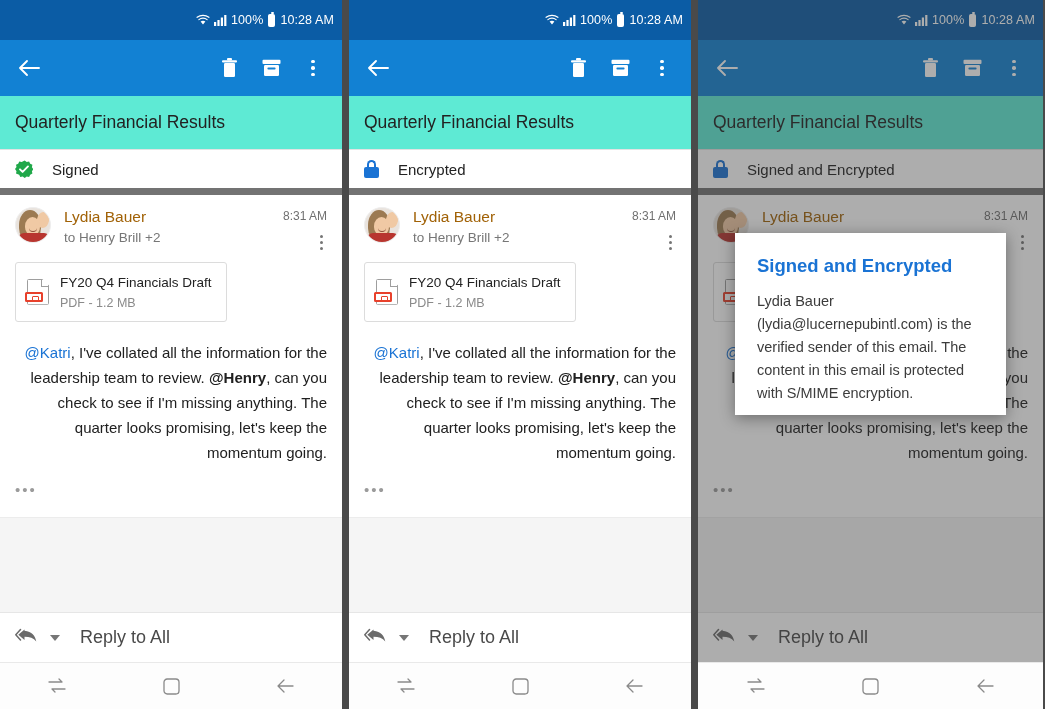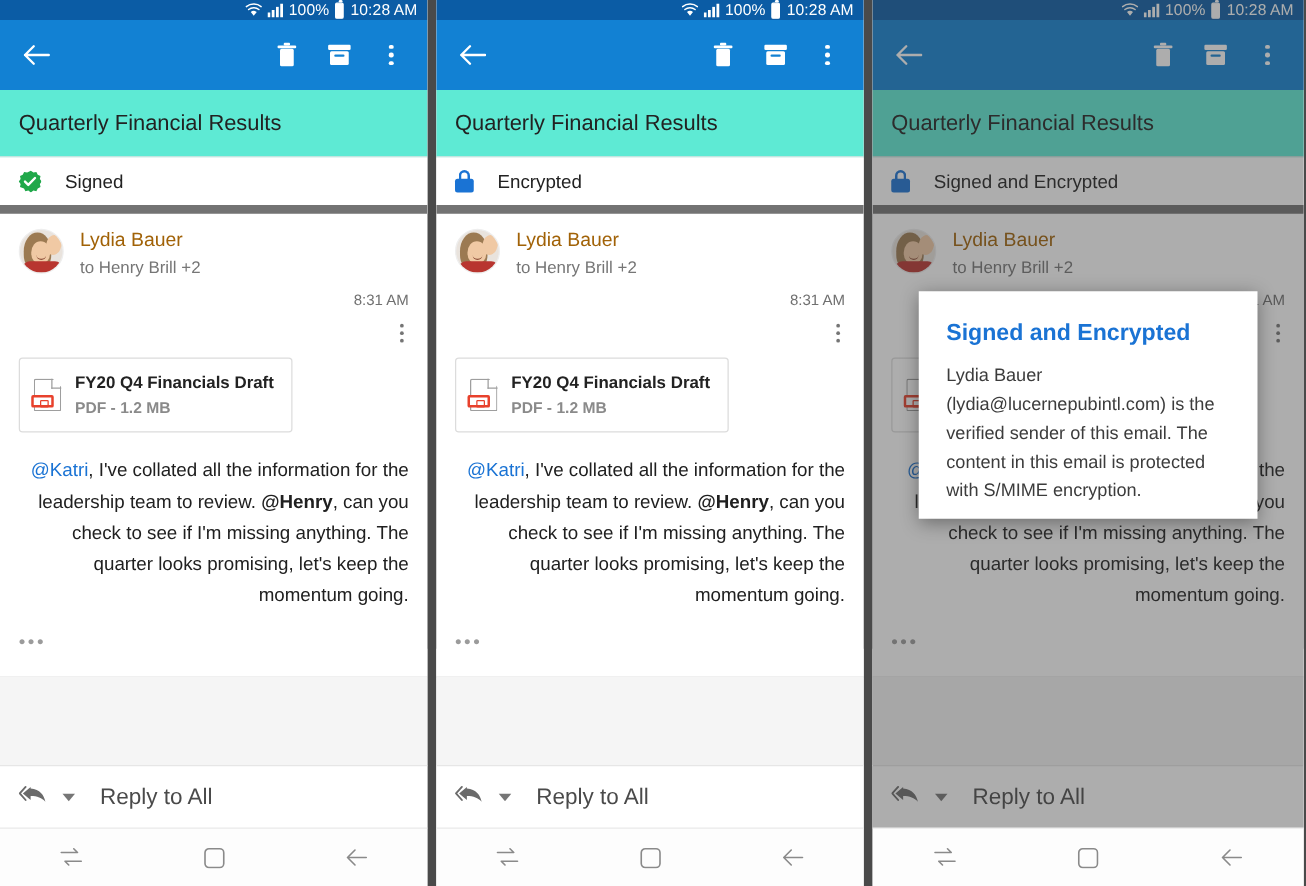--- a/index.html
+++ b/index.html
@@ -17,21 +17,21 @@
     background: #ffffff;
     display: flex; flex-direction: column;
     overflow: hidden;
     flex: 0 0 auto;
   }
   .gutter { flex: 0 0 auto; width: 7px; height: 709px; background: #4a4a4a; }
   .panel3 { width: 345px; }
 
   
   .statusbar {
-    height: 16px; background: #0b5ca5; color: #ffffff;
+    height: 40px; background: #0b5ca5; color: #ffffff;
     display: flex; align-items: center; justify-content: flex-end;
     padding-right: 8px; font-size: 12.5px; gap: 4px;
     flex: 0 0 auto;
   }
   .statusbar .ic { display:inline-flex; align-items:center; }
   .sb-text { letter-spacing: 0.1px; }
   .battery {
     width: 7px; height: 13px; border: 1.3px solid #fff; border-radius: 1.5px;
     position: relative; background: #fff; margin: 0 1px;
   }
@@ -88,27 +88,27 @@
   }
   .avatar .hair { position:absolute; left:3px; top:2px; width:22px; height:30px; background:#9c7a52; border-radius:50% 50% 40% 40%; }
   .avatar .face { position:absolute; left:9px; top:9px; width:15px; height:18px; background:#f0c9a4; border-radius:50% 50% 45% 45%; }
   .avatar .arm  { position:absolute; right:1px; top:4px; width:12px; height:16px; background:#f0c9a4; border-radius:6px; transform:rotate(18deg); }
   .avatar .shirt{ position:absolute; left:2px; bottom:0; width:32px; height:9px; background:#b8352f; border-radius:6px 6px 0 0;}
   .avatar .smile{ position:absolute; left:13px; top:20px; width:8px; height:4px; border-bottom:1.6px solid #8d4f3a; border-radius:0 0 8px 8px;}
 
   .sender-mid { flex: 1; margin-left: 13px; min-width: 0; }
   .sender-name { font-size: 15.5px; color: #a16207; line-height: 20px; }
   .sender-to { font-size: 13.5px; color: #767676; margin-top: 2px; line-height: 18px; }
-  .sender-right { display:flex; flex-direction:column; align-items:flex-end; flex:0 0 auto;margin-top:48px; }
+  .sender-right { display:flex; flex-direction:column; align-items:flex-end; flex:0 0 auto; }
   .sender-time { font-size: 12px; color: #707070; line-height: 18px; }
   .dots-dark { display:flex; flex-direction:column; gap:2.6px; align-items:center; margin-top: 8px; padding: 2px 4px; }
   .dots-dark i { display:block; width:3.2px; height:3.2px; border-radius:50%; background:#757575; }
 
   
-  .attach-wrap { padding: 2px 15px 0 15px; flex:0 0 auto;font-weight:bold; }
+  .attach-wrap { padding: 2px 15px 0 15px; flex:0 0 auto; }
   .attach {
     display: inline-flex; align-items: center; gap: 11px;
     border: 1px solid #dcdcdc; border-radius: 3px; background: #fff;
     padding: 9px 14px 9px 11px; min-width: 196px;
   }
   .pdf-icon { width: 22px; height: 26px; position: relative; flex:0 0 auto; }
   .pdf-icon .sheet {
     position:absolute; inset:0; border: 1.6px solid #9e9e9e; border-radius: 1.5px; background:#fff;
     clip-path: polygon(0 0, 68% 0, 100% 26%, 100% 100%, 0 100%);
   }

